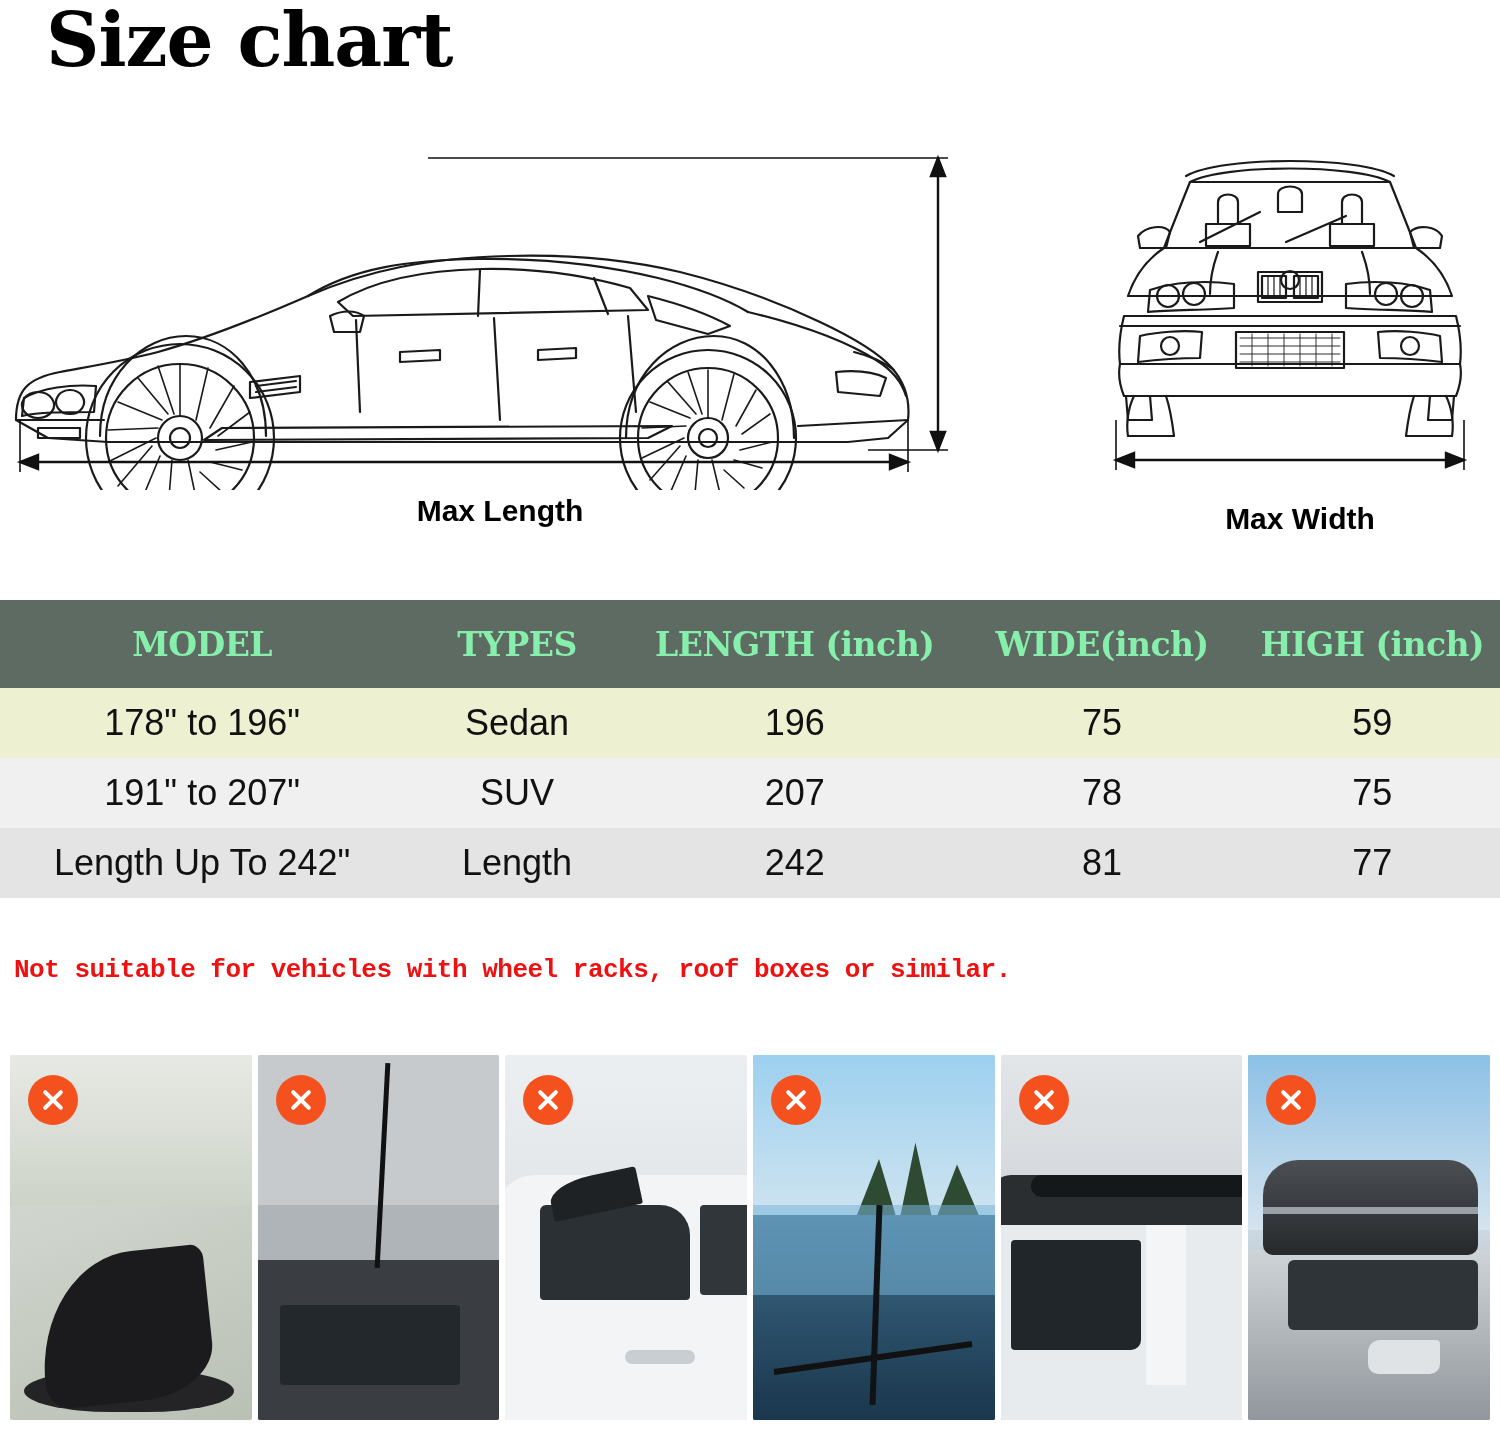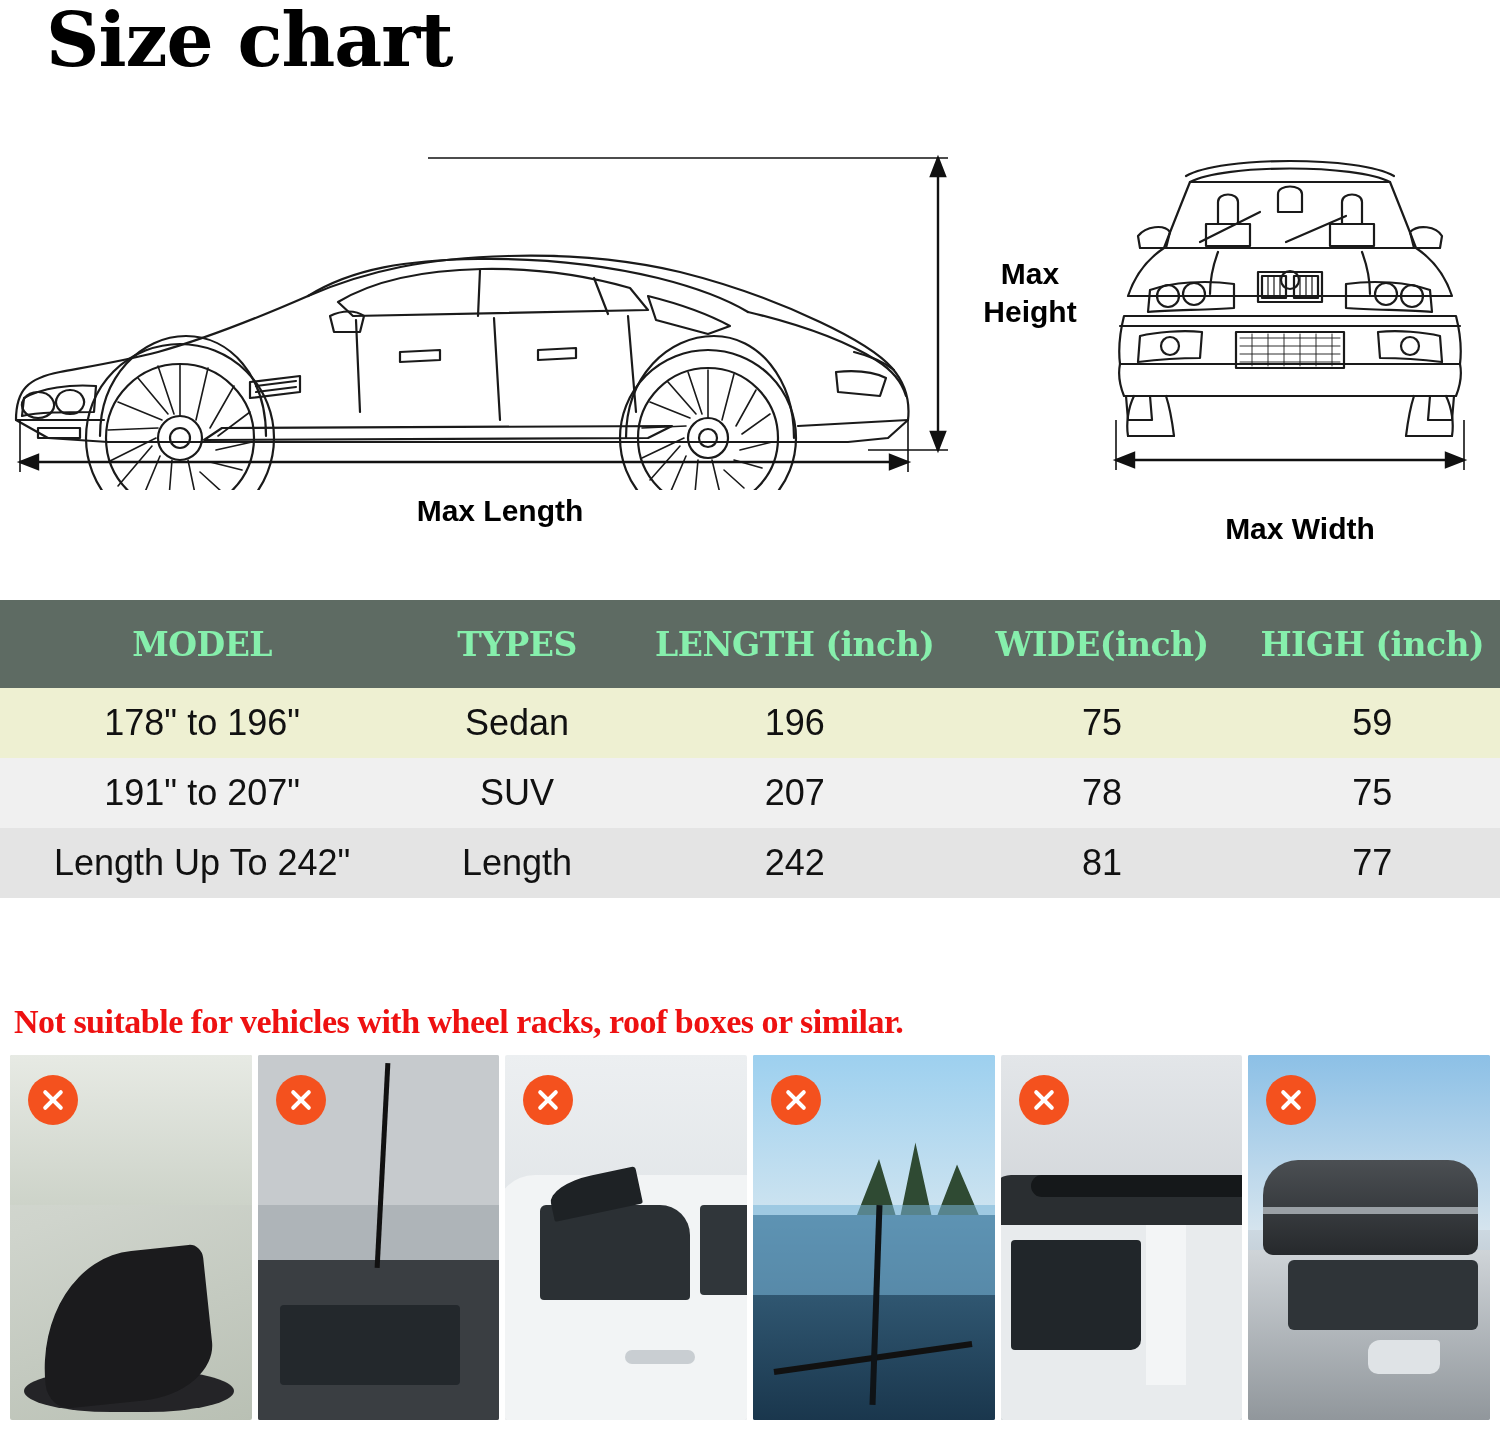--- a/index.html
+++ b/index.html
@@ -59,21 +59,21 @@
     color: #000000;
     text-align: center;
   }
   .cap-length {
     left: 300px;
     top: 384px;
     width: 400px;
   }
   .cap-width {
     left: 1100px;
-    top: 402px;
+    top: 392px;
     width: 400px;
   }
   .cap-height {
     left: 960px;
     top: 145px;
     width: 140px;
     line-height: 1.25;
   }
 
   
@@ -111,25 +111,25 @@
   .col-model { width: 27%; }
   .col-types { width: 15%; }
   .col-length { width: 22%; }
   .col-wide { width: 19%; }
   .col-high { width: 17%; }
 
   
   .warning {
     position: absolute;
     left: 14px;
-    top: 1003px;
+    top: 955px;
     width: 1470px;
-    font-family: Liberation Serif, serif;
+    font-family: Liberation Mono, monospace;
     font-weight: bold;
-    font-size: 34px;
+    font-size: 26px;
     color: #ee1111;
     letter-spacing: -0.5px;
   }
 
   
   .photos {
     position: absolute;
     left: 10px;
     top: 1055px;
     width: 1480px;
@@ -433,24 +433,20 @@
       <line x1="26" y1="340" x2="374" y2="340"></line>
       <polygon points="26,340 44,333 44,347"></polygon>
       <polygon points="374,340 356,333 356,347"></polygon>
       <line x1="26" y1="300" x2="26" y2="350" stroke-width="1.6"></line>
       <line x1="374" y1="300" x2="374" y2="350" stroke-width="1.6"></line>
     </g>
   </svg>
 
   <div class="caption cap-length">Max Length</div>
   <div class="caption cap-width">Max Width</div>
-  <div class="caption cap-height">
-    <div>Max</div>
-    <div>Height</div>
-  </div>
 </div>
 
 <table class="size-table">
   <thead>
     <tr>
       <th class="col-model">MODEL</th>
       <th class="col-types">TYPES</th>
       <th class="col-length">LENGTH (inch)</th>
       <th class="col-wide">WIDE(inch)</th>
       <th class="col-high">HIGH (inch)</th>

